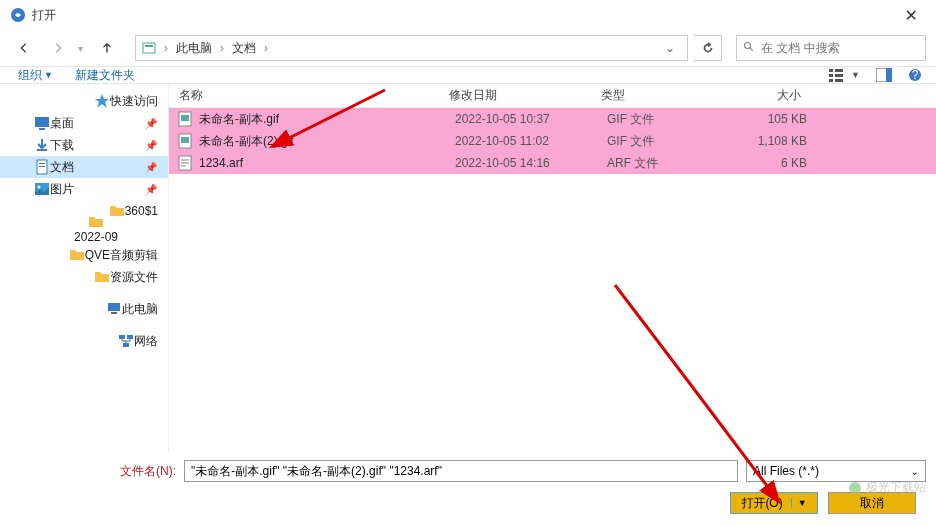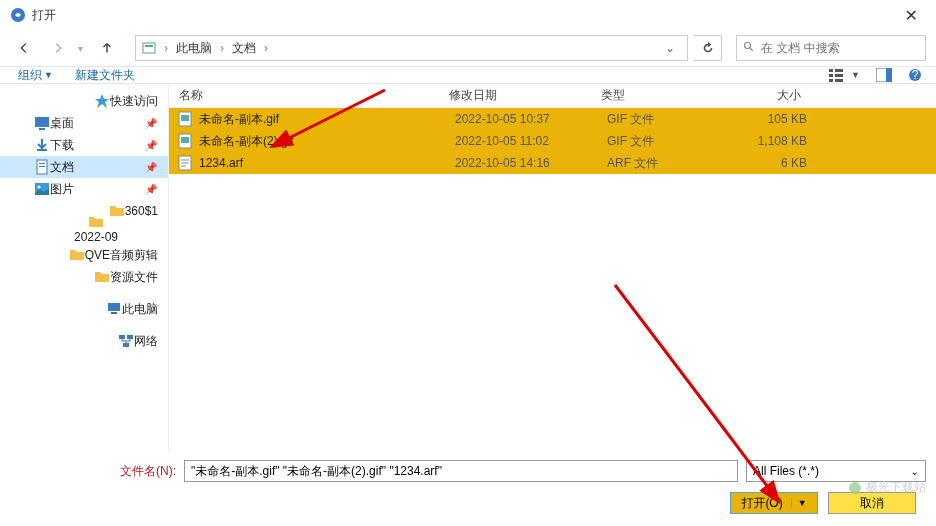--- a/index.html
+++ b/index.html
@@ -35,33 +35,33 @@
 .sb-ico { width: 16px; height: 16px; display: inline-flex; align-items: center; justify-content: center; }
 .sb-spacer { height: 10px; }
 .main { flex: 1; border-left: 1px solid #eee; }
 .list-header { height: 24px; display: flex; align-items: center; border-bottom: 1px solid #eee; color: #444; }
 .col-name { width: 280px; padding-left: 10px; }
 .col-date { width: 152px; }
 .col-type { width: 130px; }
 .col-size { width: 100px; text-align: right; padding-right: 30px; }
 .list-body { }
 .row { height: 22px; display: flex; align-items: center; }
-.row.selected { background: #eab308; align-items: center; }
+.row.selected { background: #f9a8d4; align-items: center; }
 .row .file-ico { width: 16px; height: 16px; margin-left: 8px; margin-right: 6px; }
 .row .c-name { width: 256px; color: #222; }
 .row .c-date { width: 152px; color: #555; }
 .row .c-type { width: 130px; color: #555; }
 .row .c-size { width: 100px; text-align: right; color: #555; padding-right: 30px; }
 .footer { padding: 8px 10px 10px; }
 .fn-row { display: flex; align-items: center; gap: 8px; margin-bottom: 10px; padding-left: 110px; }
 .fn-label { color: #b91c1c; }
 .fn-input { flex: 1; height: 22px; border: 1px solid #999; padding: 0 6px; }
 .filter { width: 180px; height: 22px; border: 1px solid #999; display: flex; align-items: center; padding: 0 6px; justify-content: space-between; }
 .btn-row { display: flex; justify-content: flex-end; gap: 10px; padding-right: 10px; }
-.btn { width: 88px; height: 22px; border: 1px solid #999; background: #fde047; display: flex; align-items: center; justify-content: center; gap: 2px; }
+.btn { width: 88px; height: 22px; border: 1px solid #999; background: #eab308; display: flex; align-items: center; justify-content: center; gap: 2px; }
 .btn.primary { background: #eab308; border-color: #5aa0d8; }
 .arrow { position: absolute; pointer-events: none; }
 .arrow svg { overflow: visible; }
 .watermark { position: absolute; right: 10px; bottom: 30px; color: #bbb; font-size: 11px; opacity: 0.7; display: flex; align-items: center; gap: 4px; }
 </style>
 </head>
 <body>
 
 <div class="titlebar">
   <span class="app-icon">

